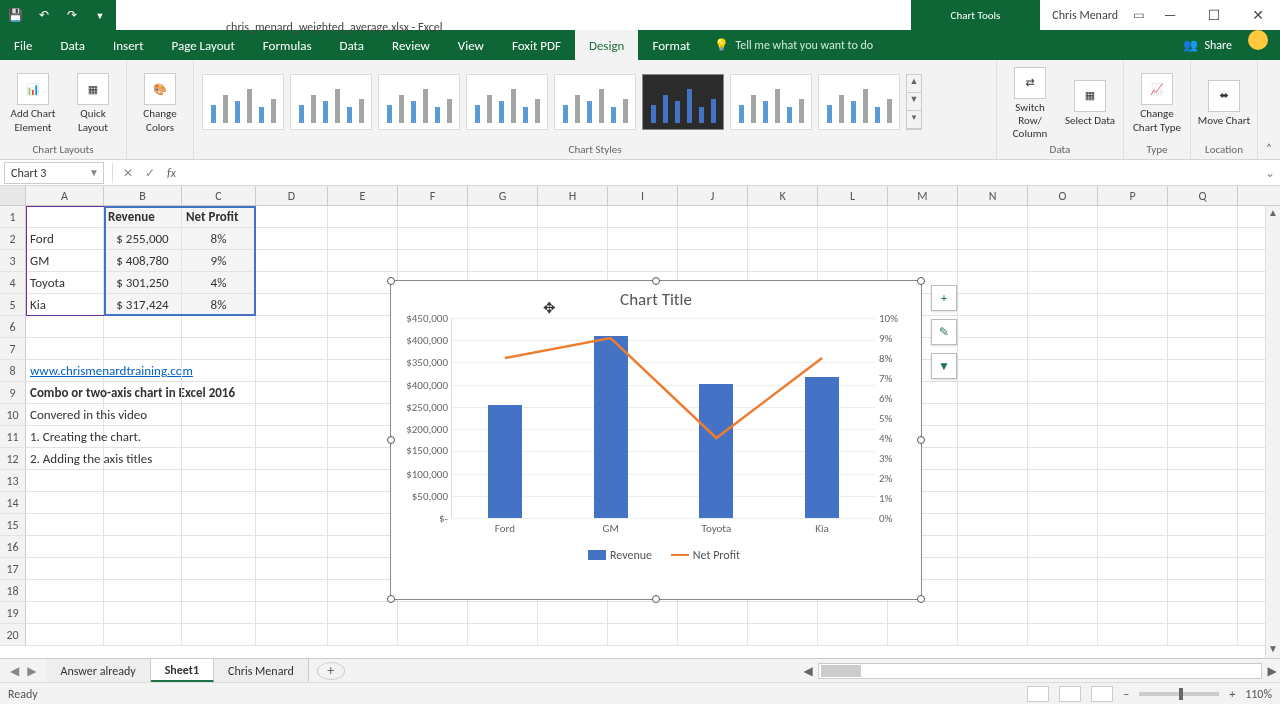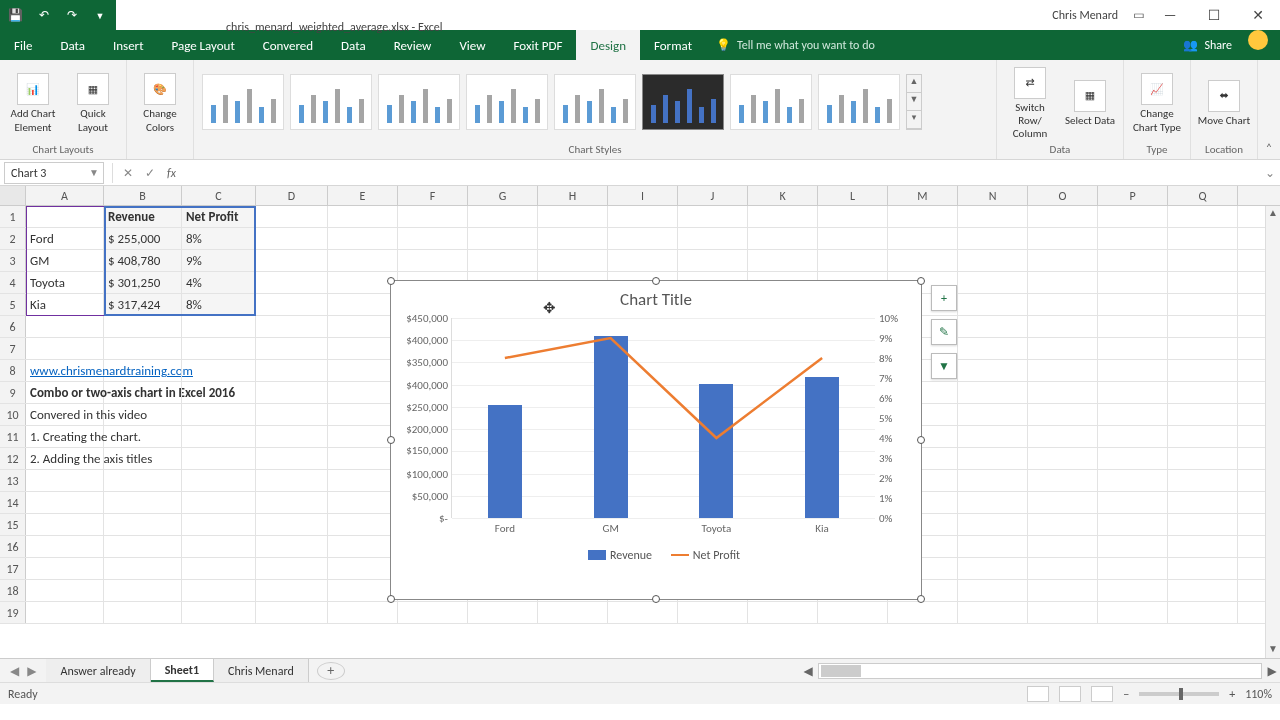--- a/index.html
+++ b/index.html
@@ -55,21 +55,21 @@
 
 
 .gridwrap { position: relative; height: 472px; overflow: hidden; background:#fff; }
 .colheads { display: flex; height: 20px; border-bottom: 1px solid #ccc; background:#f3f3f3; }
 .corner { width: 26px; border-right: 1px solid #ccc; background:#e8e8e8; }
 .colh { border-right: 1px solid #ccc; text-align:center; font-size:12px; color:#555; line-height:20px; }
 .rows { position: relative; }
 .row { display: flex; height: 22px; border-bottom: 1px solid #e3e3e3; }
 .rowh { width: 26px; background:#f3f3f3; border-right:1px solid #ccc; text-align:center; font-size:12px; color:#555; line-height:22px; }
 .cell { border-right: 1px solid #e3e3e3; padding: 0 4px; line-height:22px; font-size: 13px; white-space: nowrap; overflow: visible; }
-.cell.r { text-align: left; }
+.cell.r { text-align: center; }
 .cell.b { font-weight: bold; }
 .cell.sel { background: #f5f5f5; }
 .link { color: #0563c1; text-decoration: underline; }
 .sel-border { position:absolute; border: 2px solid #217346; pointer-events:none; }
 
 
 .chartobj { position: absolute; left: 390px; top: 94px; width: 532px; height: 320px; background: #fff; border: 1px solid #888; }
 .chartobj .handle { position:absolute; width:8px; height:8px; background:#fff; border:1px solid #555; border-radius:50%; }
 .ch-btns { position:absolute; left: 540px; top: 4px; display:flex; flex-direction:column; gap:8px; }
 .ch-btns div { width:26px; height:26px; background:#fff; border:1px solid #bbb; display:flex; align-items:center; justify-content:center; cursor:pointer; color:#217346; box-shadow:0 1px 2px rgba(0,0,0,.15); }
@@ -114,35 +114,36 @@
 <div class="titlebar">
   <div class="left">
     <span class="qat">💾</span>
     <span class="qat">↶</span>
     <span class="qat">↷</span>
     <span class="qat" style="font-size:9px">▼</span>
   </div>
   <div class="mid">
     <span class="filename">chris_menard_weighted_average.xlsx - Excel</span>
   </div>
+  <div class="tools">Chart Tools</div>
   <div class="user">Chris Menard</div>
   <div class="gap">▭</div>
   <div class="wincontrols">
     <div>—</div>
     <div>☐</div>
     <div>✕</div>
   </div>
 </div>
 
 <div class="ribbon-tabs">
   <div class="tab">File</div>
   <div class="tab">Data</div>
   <div class="tab">Insert</div>
   <div class="tab">Page Layout</div>
-  <div class="tab">Convered</div>
+  <div class="tab">Formulas</div>
   <div class="tab">Data</div>
   <div class="tab">Review</div>
   <div class="tab">View</div>
   <div class="tab">Foxit PDF</div>
   <div class="tab active">Design</div>
   <div class="tab">Format</div>
   <div class="tell">
     <span>💡</span>
     <span>Tell me what you want to do</span>
   </div>
@@ -675,20 +676,40 @@
         <div class="cell" style="width: 70px;"></div>
         <div class="cell" style="width: 70px;"></div>
         <div class="cell" style="width: 70px;"></div>
         <div class="cell" style="width: 70px;"></div>
         <div class="cell" style="width: 70px;"></div>
         <div class="cell" style="width: 70px;"></div>
         <div class="cell" style="width: 70px;"></div>
       </div>
       <div class="row">
         <div class="rowh">19</div>
+        <div class="cell" style="width: 78px;"></div>
+        <div class="cell" style="width: 78px;"></div>
+        <div class="cell" style="width: 74px;"></div>
+        <div class="cell" style="width: 72px;"></div>
+        <div class="cell" style="width: 70px;"></div>
+        <div class="cell" style="width: 70px;"></div>
+        <div class="cell" style="width: 70px;"></div>
+        <div class="cell" style="width: 70px;"></div>
+        <div class="cell" style="width: 70px;"></div>
+        <div class="cell" style="width: 70px;"></div>
+        <div class="cell" style="width: 70px;"></div>
+        <div class="cell" style="width: 70px;"></div>
+        <div class="cell" style="width: 70px;"></div>
+        <div class="cell" style="width: 70px;"></div>
+        <div class="cell" style="width: 70px;"></div>
+        <div class="cell" style="width: 70px;"></div>
+        <div class="cell" style="width: 70px;"></div>
+      </div>
+      <div class="row">
+        <div class="rowh">20</div>
         <div class="cell" style="width: 78px;"></div>
         <div class="cell" style="width: 78px;"></div>
         <div class="cell" style="width: 74px;"></div>
         <div class="cell" style="width: 72px;"></div>
         <div class="cell" style="width: 70px;"></div>
         <div class="cell" style="width: 70px;"></div>
         <div class="cell" style="width: 70px;"></div>
         <div class="cell" style="width: 70px;"></div>
         <div class="cell" style="width: 70px;"></div>
         <div class="cell" style="width: 70px;"></div>

